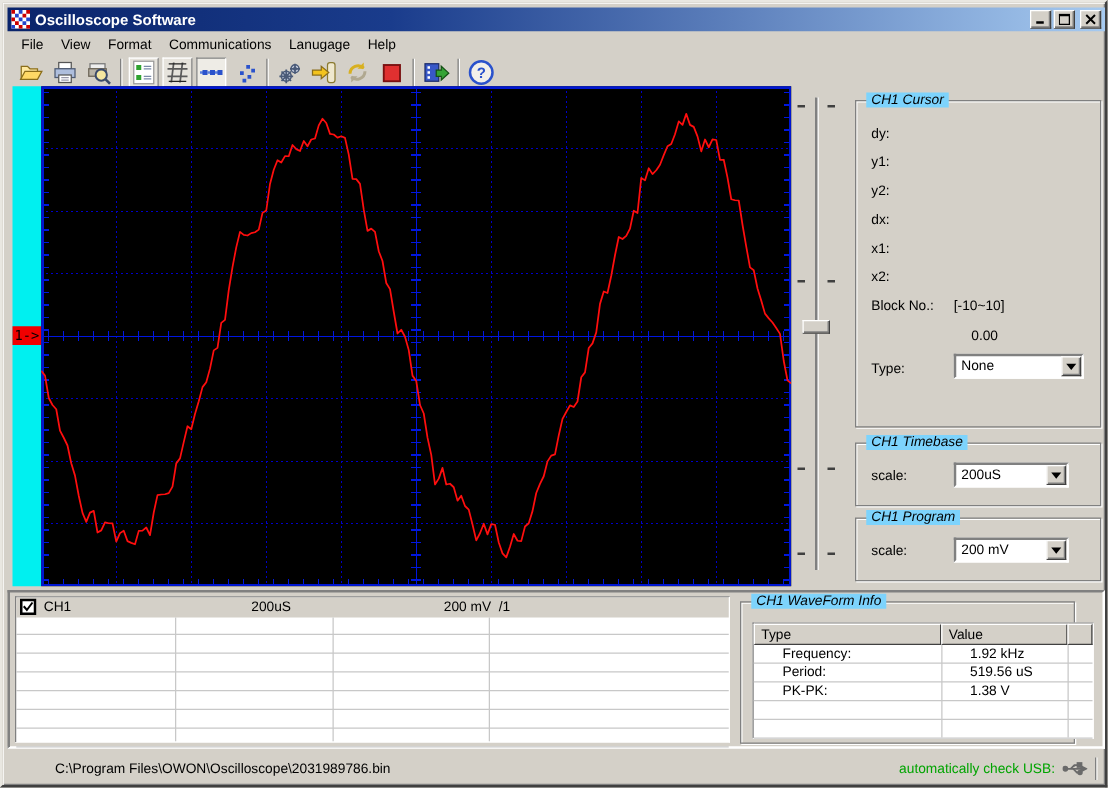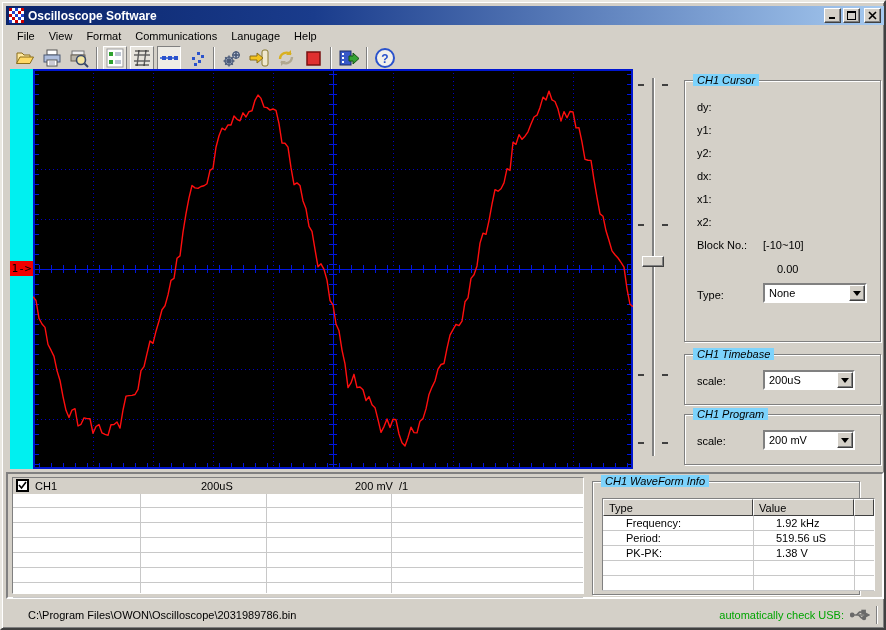--- a/index.html
+++ b/index.html
@@ -591,21 +591,21 @@
         </div>
         <div class="irow" style="top:62px;"></div>
         <div class="irow" style="top:77px;"></div>
         <div class="vline" style="left:150px;top:17px;"></div>
         <div class="vline" style="left:251px;top:17px;"></div>
       </div>
     </div>
   </div>
 
   <div class="abs statusbar">
-    <span style="margin-left:22px;">C:\Program Files\OWON\Oscilloscope\2031989786.bin</span>
+    <span style="margin-left:38px;">C:\Program Files\OWON\Oscilloscope\2031989786.bin</span>
     <span style="flex:1;"></span>
     <span id="usb-label" style="color: rgb(0, 164, 0);">automatically check USB:</span>
     <span style="margin:0 6px;display:inline-flex;">
       <svg width="20" height="12" viewBox="0 0 20 12">
           <g stroke="#6a6a6a" stroke-width="1.4" fill="#6a6a6a">
             <circle cx="2.2" cy="6" r="1.7"></circle>
             <line x1="3" y1="6" x2="15" y2="6"></line>
             <path d="M6.5 6 L9.5 3 H12"></path>
             <rect x="12" y="1.4" width="3.2" height="3.2"></rect>
             <path d="M8.5 6 L11.5 9 H13"></path>

